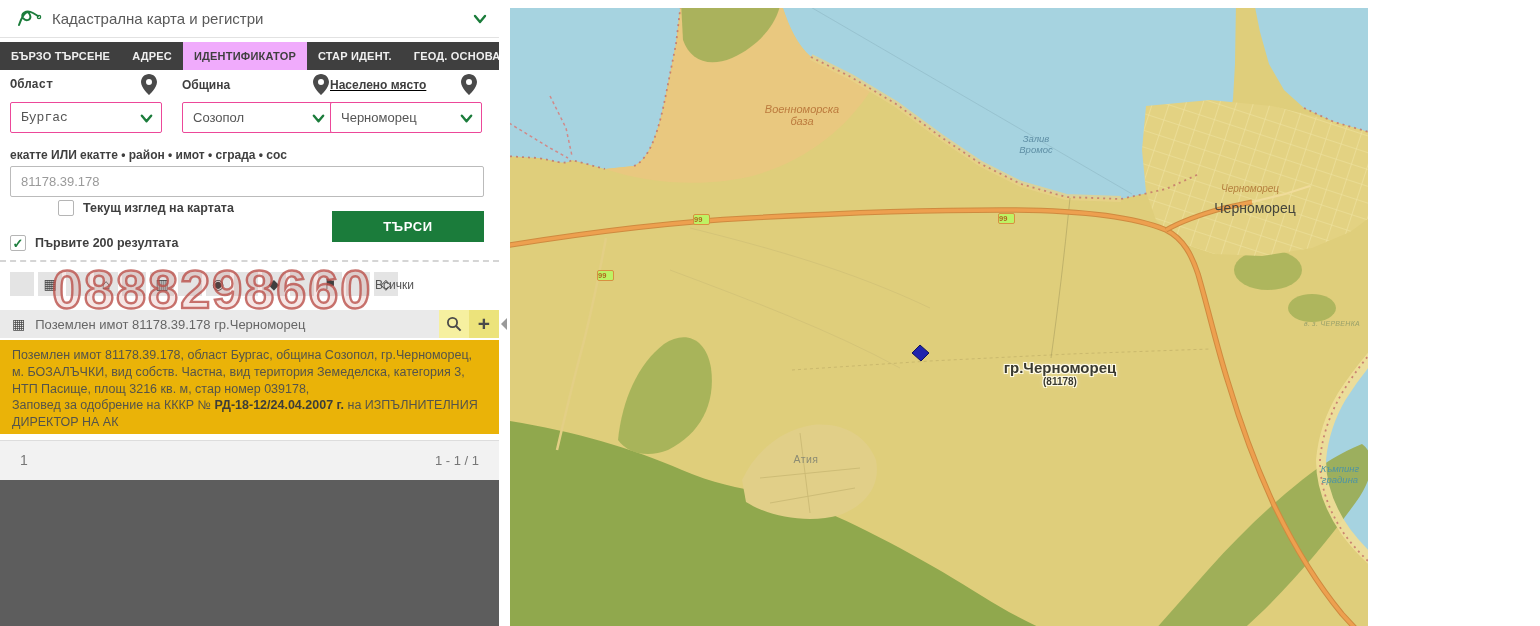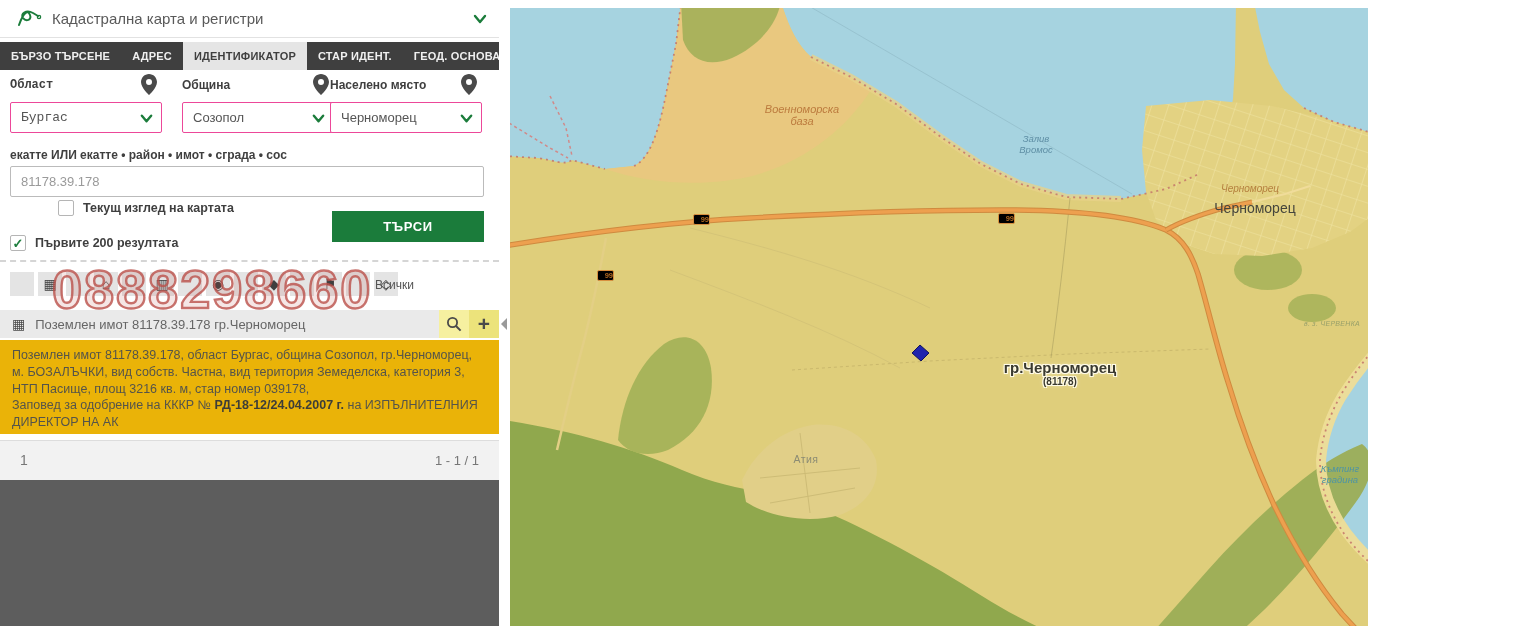--- a/index.html
+++ b/index.html
@@ -11,21 +11,21 @@
   .sidebar { position:absolute; left:0; top:0; width:499px; height:626px; background:#fff; }
   .sb-header { position:absolute; left:0; top:0; width:499px; height:38px; background:#fff;
                border-bottom:1px solid #e2e2e2; display:flex; align-items:center; }
   .sb-logo { margin-left:16px; width:26px; height:24px; }
   .sb-title { margin-left:10px; font-size:15px; color:#5a5a5a; }
   .sb-head-chevron { position:absolute; right:12px; top:12px; }
 
   .tabbar { position:absolute; left:0; top:42px; width:499px; height:28px; background:#3f3f3f; display:flex; }
   .tab { height:28px; line-height:28px; padding:0 11px; font-size:11px; font-weight:bold; color:#f0f0f0;
          letter-spacing:.2px; cursor:pointer; white-space:nowrap; }
-  .tab.active { background:#e5e5e5; color:#3f3f3f; }
+  .tab.active { background:#f0abfc; color:#3f3f3f; }
 
   .fcol { position:absolute; width:152px; }
   .flabel { font-size:12px; font-weight:bold; color:#3f3f3f; height:20px; }
   .pinbtn { position:absolute; right:4px; top:-4px; width:18px; height:22px; cursor:pointer; }
   .selbox { position:absolute; top:24px; left:0; width:152px; height:31px; border:1px solid #ec4899; border-radius:2px;
             background:#fff; font-size:13px; color:#555; line-height:29px; padding-left:10px; cursor:pointer; }
   .selbox .chev { position:absolute; right:8px; top:9px; }
 
   .ekatte-label { position:absolute; left:10px; top:148px; font-size:12px; font-weight:bold; color:#3f3f3f; }
   .ekatte-input { position:absolute; left:10px; top:166px; width:474px; height:31px; border:1px solid #bbb;
@@ -80,22 +80,22 @@
   .lbl-naval { color:#bc7b3e; font-style:italic; font-size:11px; }
   .lbl-bay { color:#5f8fa5; font-style:italic; font-size:9.5px; }
   .lbl-town-it { color:#b5803f; font-style:italic; font-size:10px; }
   .lbl-town { color:#45453c; font-size:14px; }
   .lbl-parcel { color:#3a3a30; font-size:15px; font-weight:bold;
                 text-shadow:-1px -1px 0 #fffbe8, 1px -1px 0 #fffbe8, -1px 1px 0 #fffbe8, 1px 1px 0 #fffbe8, 0 0 4px #fffbe8; }
   .lbl-village { color:#8c8c74; font-size:10.5px; letter-spacing:.5px; }
   .lbl-villa { color:#98a06a; font-style:italic; font-size:7px; letter-spacing:.3px; }
   .lbl-camp { color:#4e94a4; font-style:italic; font-size:9.5px; }
   .lbl-dunes { color:#8e9a78; font-style:italic; font-size:9px; }
-  .shield { position:absolute; width:17px; height:11px; background:#000000; border:1px solid #d89040; border-radius:2px;
-            font-size:7.5px; font-weight:bold; color:#b06820; text-align:right; line-height:9px; pointer-events:none; }
+  .shield { position:absolute; width:17px; height:11px; background:#bef264; border:1px solid #d89040; border-radius:2px;
+            font-size:7.5px; font-weight:bold; color:#b06820; text-align:left; line-height:9px; pointer-events:none; }
   .attr-bar { position:absolute; left:0px; top:619px; width:256px; height:7px; background:#353535; }
 </style>
 </head>
 <body>
 
 <div id="app">
 
   <div class="map">
     <svg width="1030" height="626" viewBox="0 0 1030 626">
       <defs>
@@ -233,21 +233,21 @@
       <svg class="pinbtn" viewBox="0 0 16 22">
         <path d="M8,0 C3.6,0 0,3.6 0,8 C0,14 8,21 8,21 C8,21 16,14 16,8 C16,3.6 12.4,0 8,0 Z M8,11 A3,3 0 1,1 8,5 A3,3 0 1,1 8,11 Z" fill="#4a4a4a"></path>
       </svg>
       <div class="selbox">
         <span>Созопол</span>
         <svg class="chev" width="13" height="13" viewBox="0 0 14 14">
           <path d="M2,4 L7,10 L12,4" stroke="#1b7c3b" stroke-width="2.6" fill="none" stroke-linecap="round" stroke-linejoin="round"></path>
         </svg>
       </div>
     </div>
-    <div class="fcol" style="left:330px; top:78px;">
+    <div class="fcol" style="left:330px; top:78px;text-decoration:underline;">
       <div class="flabel">Населено място</div>
       <svg class="pinbtn" viewBox="0 0 16 22">
         <path d="M8,0 C3.6,0 0,3.6 0,8 C0,14 8,21 8,21 C8,21 16,14 16,8 C16,3.6 12.4,0 8,0 Z M8,11 A3,3 0 1,1 8,5 A3,3 0 1,1 8,11 Z" fill="#4a4a4a"></path>
       </svg>
       <div class="selbox">
         <span>Черноморец</span>
         <svg class="chev" width="13" height="13" viewBox="0 0 14 14">
           <path d="M2,4 L7,10 L12,4" stroke="#1b7c3b" stroke-width="2.6" fill="none" stroke-linecap="round" stroke-linejoin="round"></path>
         </svg>
       </div>

